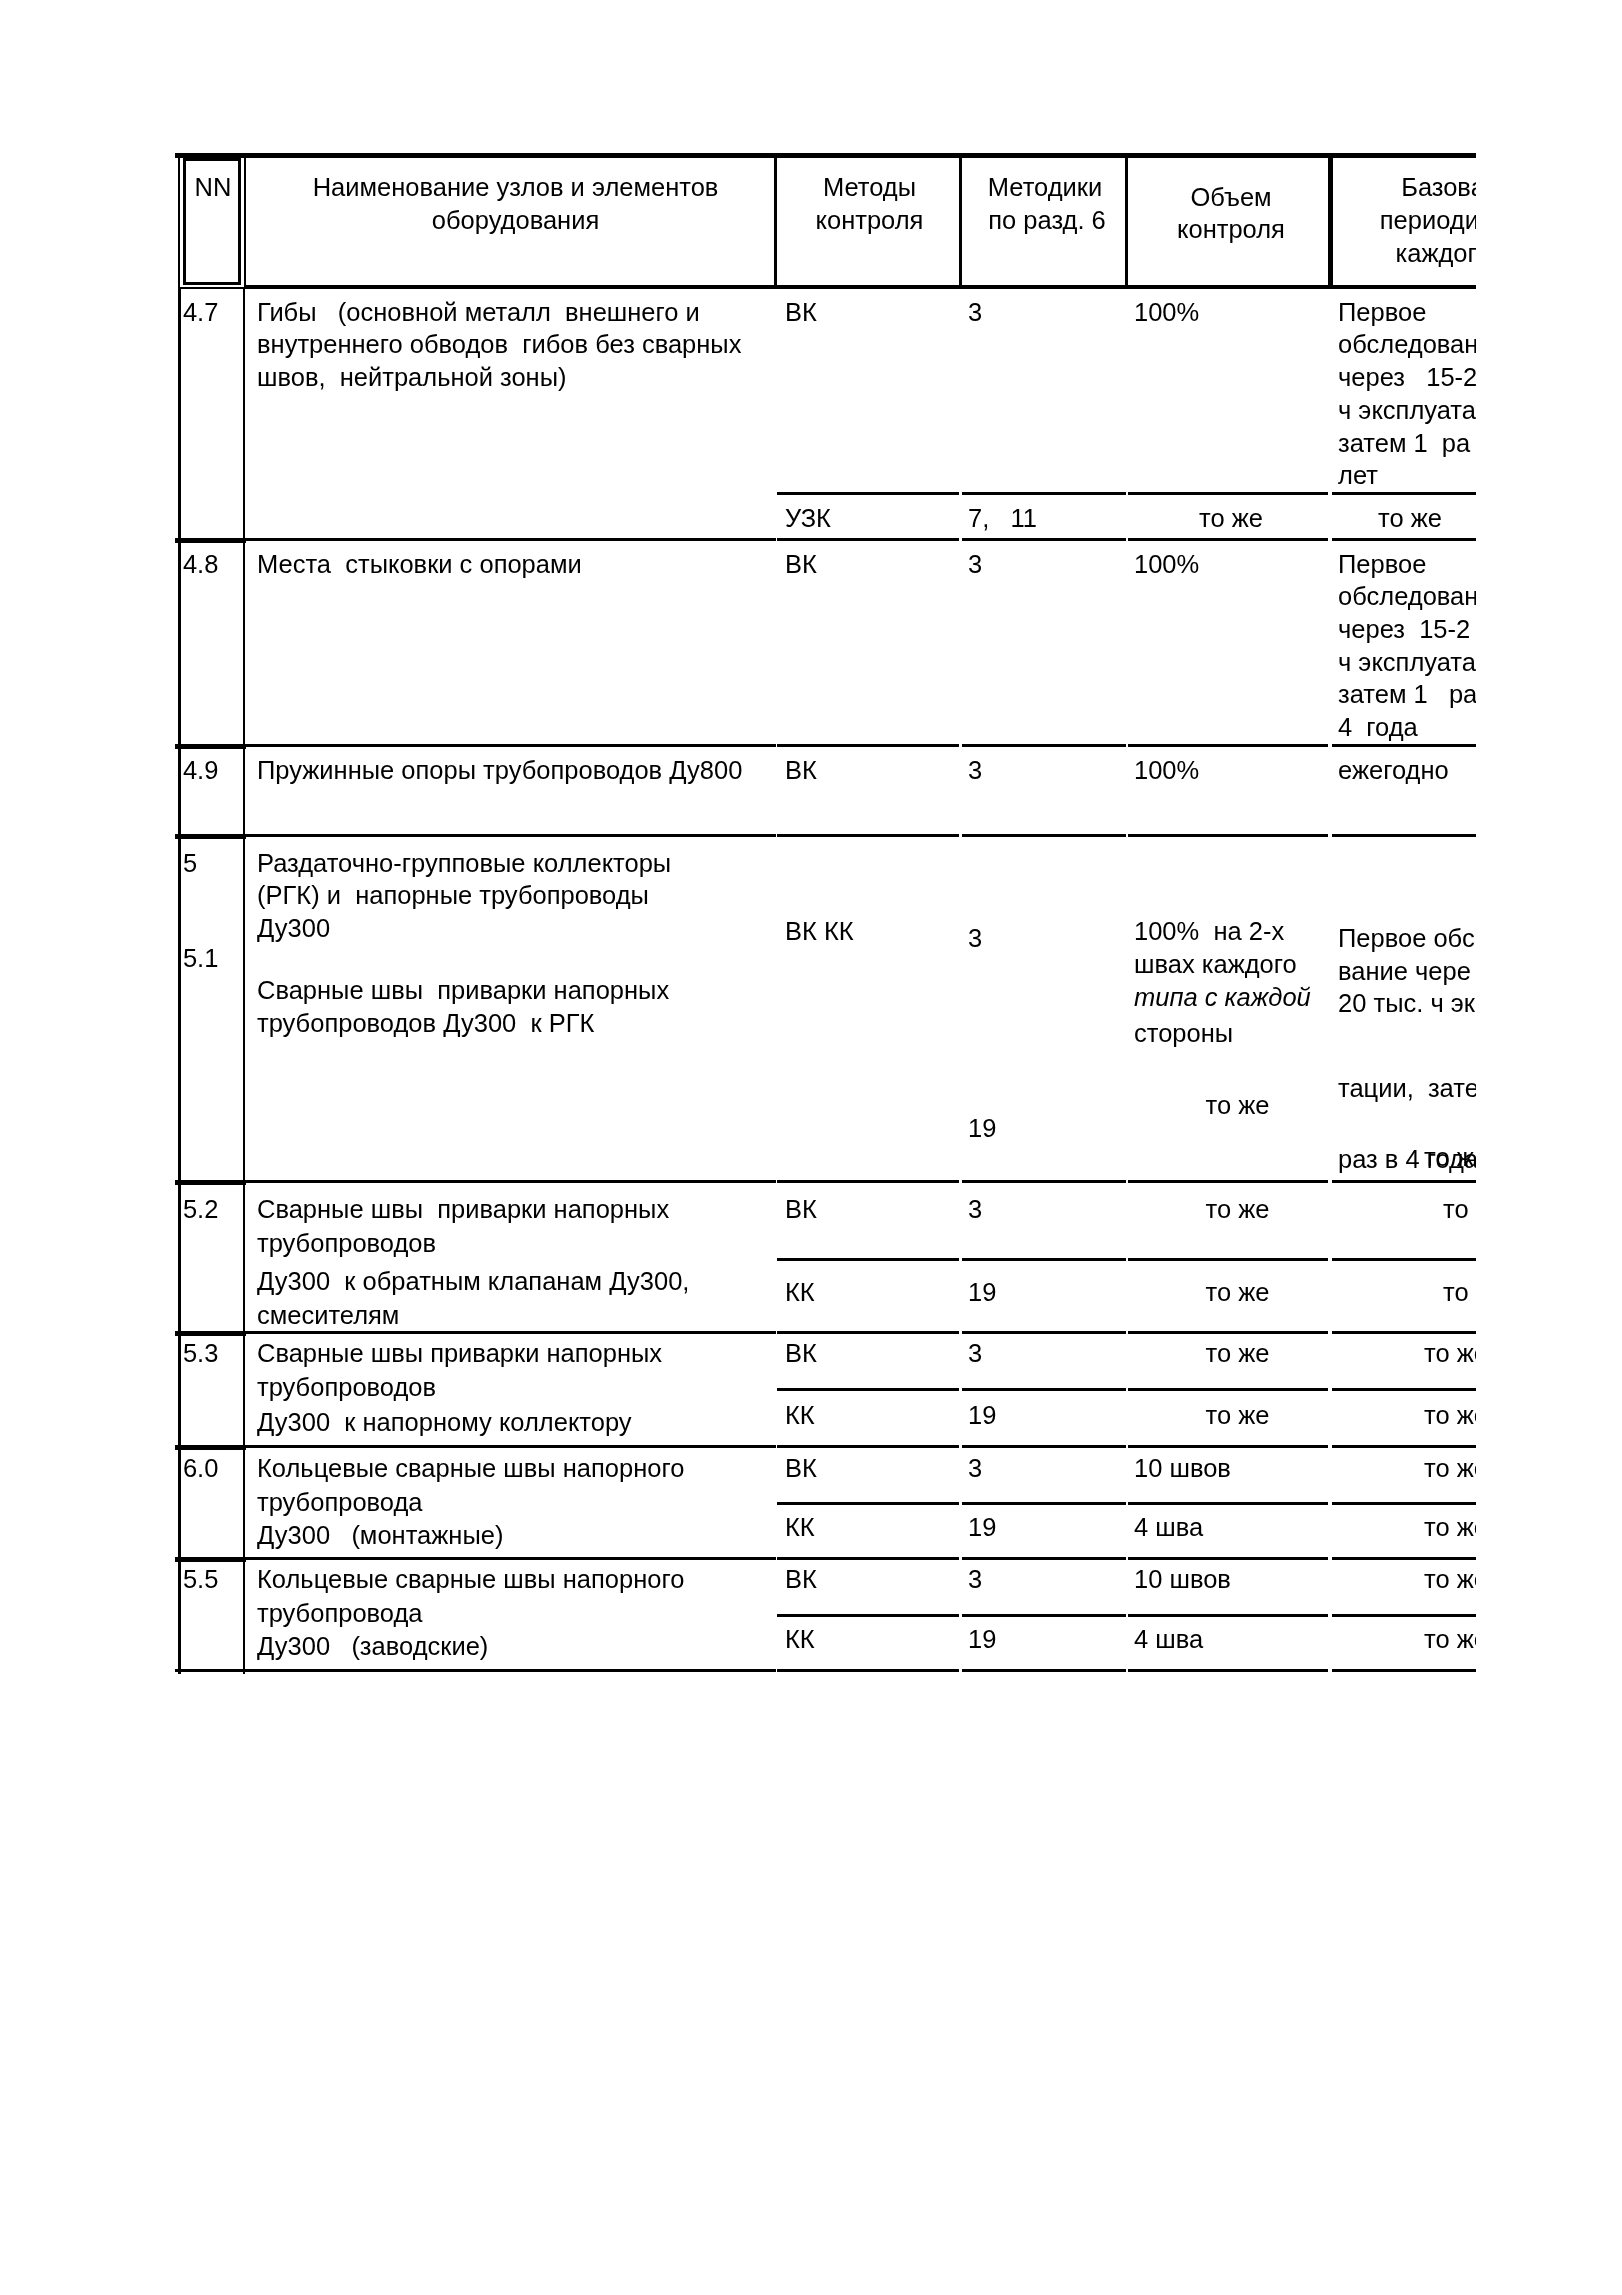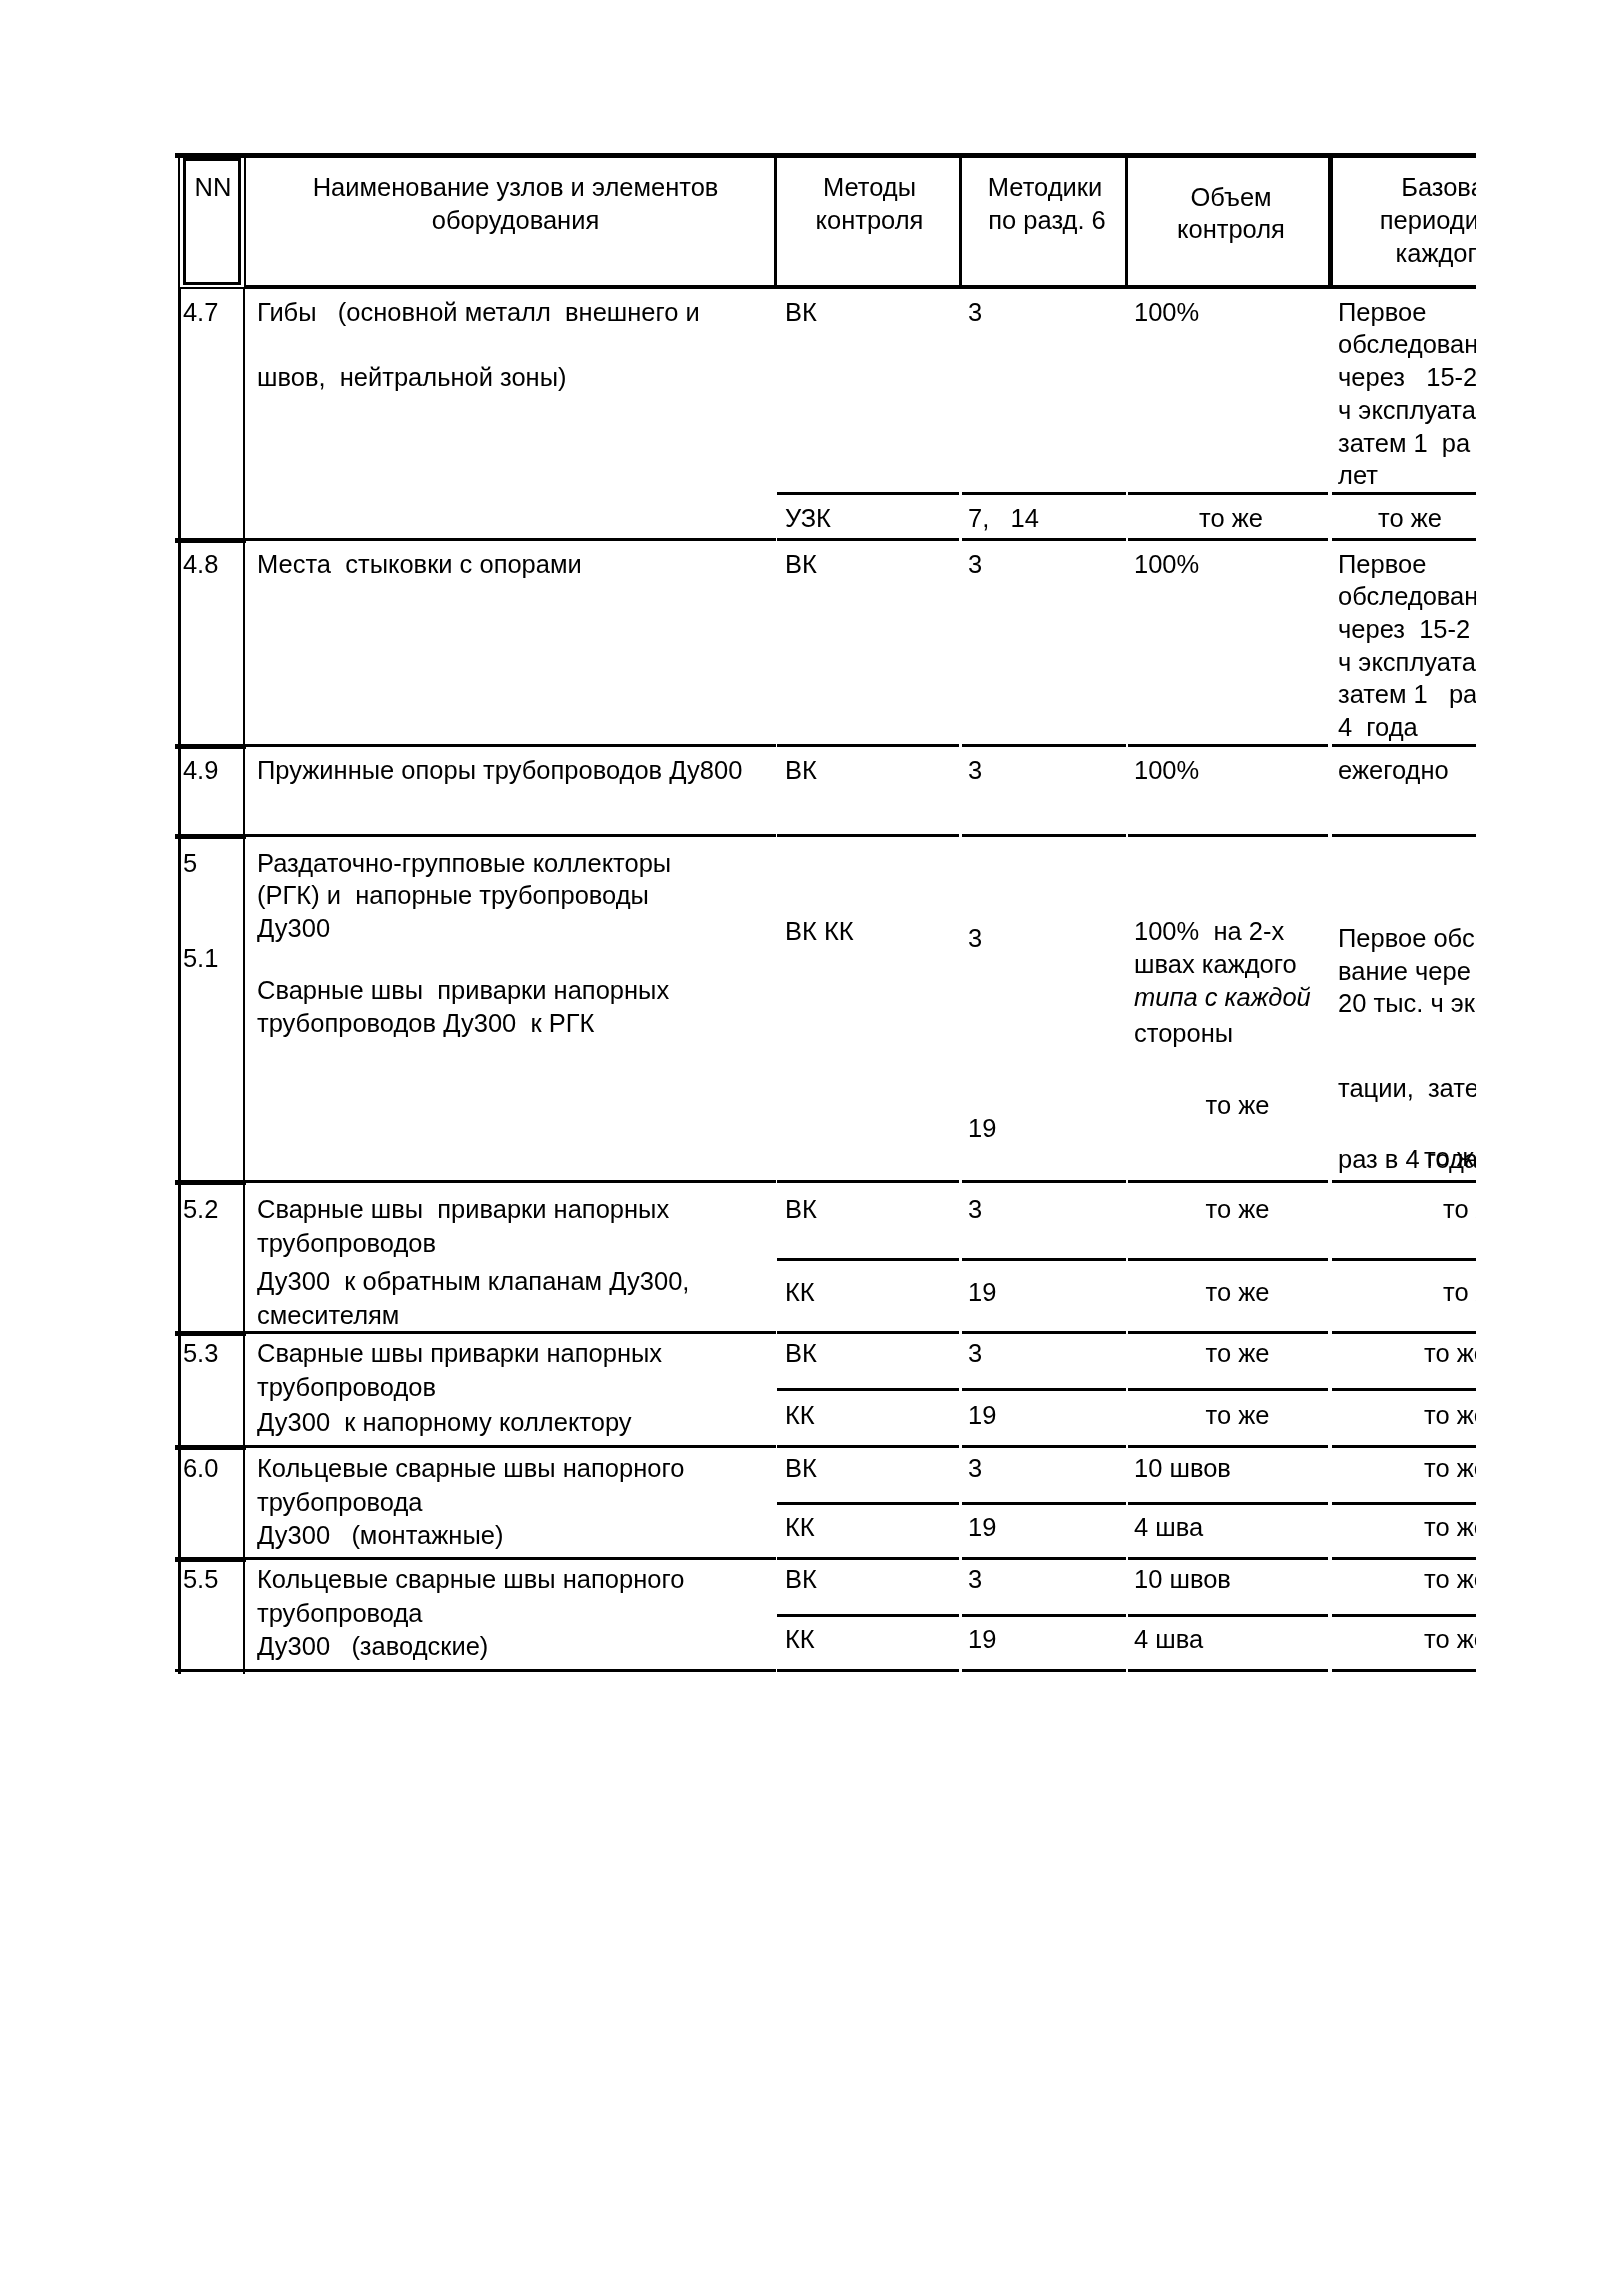--- a/index.html
+++ b/index.html
@@ -43,36 +43,37 @@
       <div class="t c" style="left: 605px; top: 51px; width: 179px;">контроля</div>
       <div class="t c" style="left: 788px; top: 18.3px; width: 164px;">Методики</div>
       <div class="t c" style="left: 788px; top: 51px; width: 168px;">по разд. 6</div>
       <div class="t c" style="left: 959px; top: 27.5px; width: 194px;">Объем</div>
       <div class="t c" style="left: 959px; top: 60px; width: 194px;">контроля</div>
       <div class="t c" style="left: 1183px; top: 18.3px; width: 170px;">Базова</div>
       <div class="t c" style="left: 1183px; top: 51px; width: 170px;">периодичн</div>
       <div class="t c" style="left: 1183px; top: 84px; width: 170px;">каждого</div>
       <div class="t" style="left: 7.9px; top: 143px;">4.7</div>
       <div class="t" style="left: 82px; top: 143px;">Гибы   (основной металл  внешнего и</div>
+      <div class="t" style="left: 82px; top: 175px;">внутреннего обводов  гибов без сварных</div>
       <div class="t" style="left: 82px; top: 208px;">швов,  нейтральной зоны)</div>
       <div class="t" style="left: 610px; top: 143px;">ВК</div>
       <div class="t" style="left: 793px; top: 143px;">3</div>
       <div class="t" style="left: 959px; top: 143px;">100%</div>
       <div class="t" style="left: 1163px; top: 143px;">Первое</div>
       <div class="t" style="left: 1163px; top: 175px;">обследован</div>
       <div class="t" style="left: 1163px; top: 208px;">через   15-2</div>
       <div class="t" style="left: 1163px; top: 241px;">ч эксплуата</div>
       <div class="t" style="left: 1163px; top: 274px;">затем 1  ра</div>
       <div class="t" style="left: 1163px; top: 306px;">лет</div>
       <div class="hl" style="left: 602px; top: 339px; width: 182px; height: 3.3px;"></div>
       <div class="hl" style="left: 787px; top: 339px; width: 164px; height: 3.3px;"></div>
       <div class="hl" style="left: 953px; top: 339px; width: 200px; height: 3.3px;"></div>
       <div class="hl" style="left: 1157px; top: 339px; width: 145px; height: 3.3px;"></div>
       <div class="t" style="left: 610px; top: 349px;">УЗК</div>
-      <div class="t" style="left: 793px; top: 349px;">7,   14</div>
+      <div class="t" style="left: 793px; top: 349px;">7,   11</div>
       <div class="t c" style="left: 959px; top: 349px; width: 194px;">то же</div>
       <div class="t" style="left: 1203px; top: 349px;">то же</div>
       <div class="hl" style="left: 71px; top: 385px; width: 530px; height: 3.3px;"></div>
       <div class="hl" style="left: 602px; top: 385px; width: 182px; height: 3.3px;"></div>
       <div class="hl" style="left: 787px; top: 385px; width: 164px; height: 3.3px;"></div>
       <div class="hl" style="left: 953px; top: 385px; width: 200px; height: 3.3px;"></div>
       <div class="hl" style="left: 1157px; top: 385px; width: 145px; height: 3.3px;"></div>
       <div class="hl" style="left: 0px; top: 385px; width: 71px; height: 5.2px;"></div>
       <div class="t" style="left: 7.9px; top: 395px;">4.8</div>
       <div class="t" style="left: 82px; top: 395px;">Места  стыковки с опорами</div>

